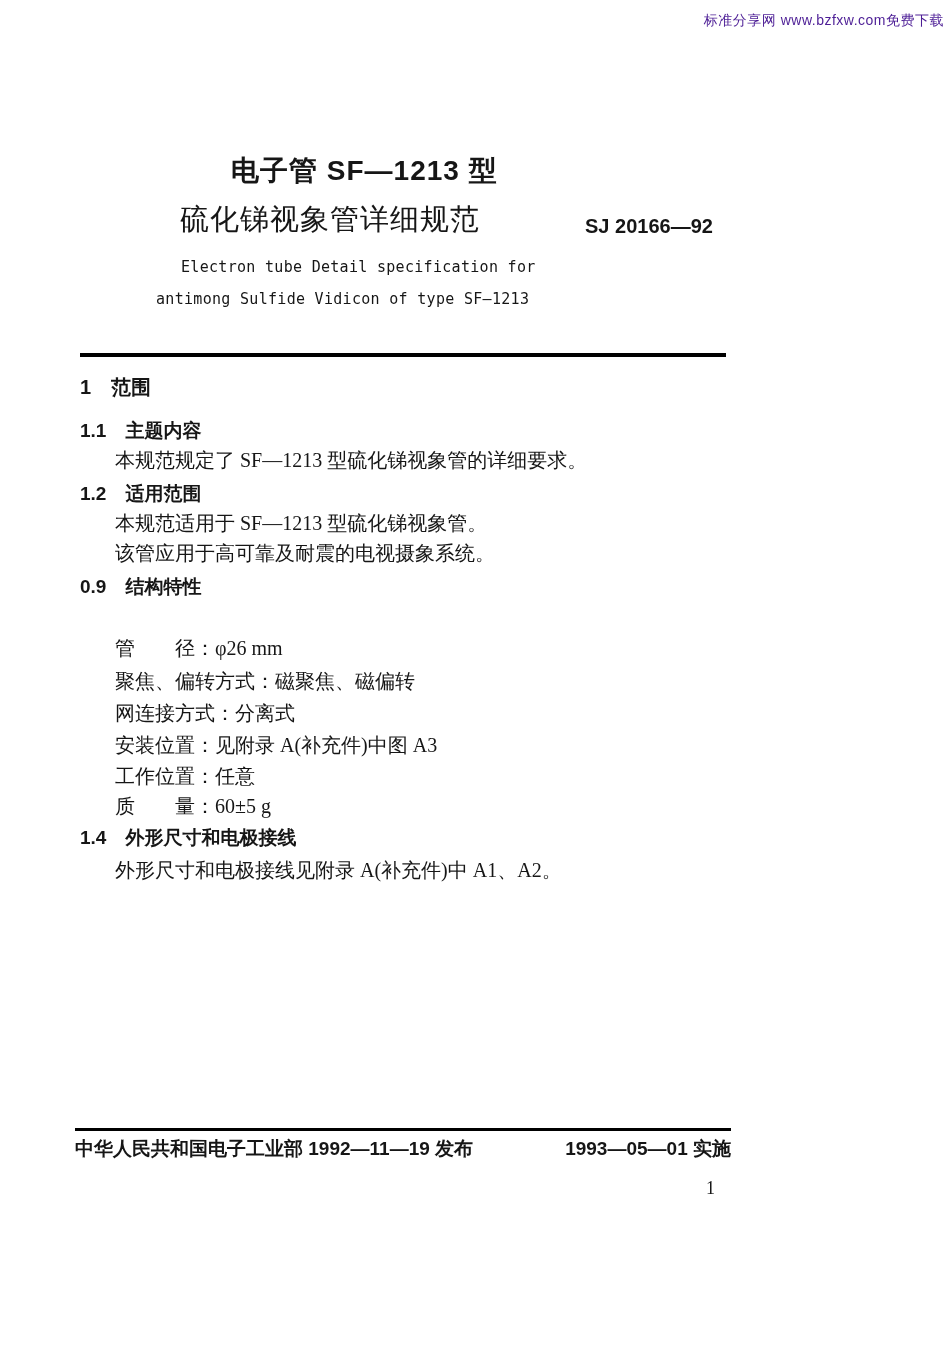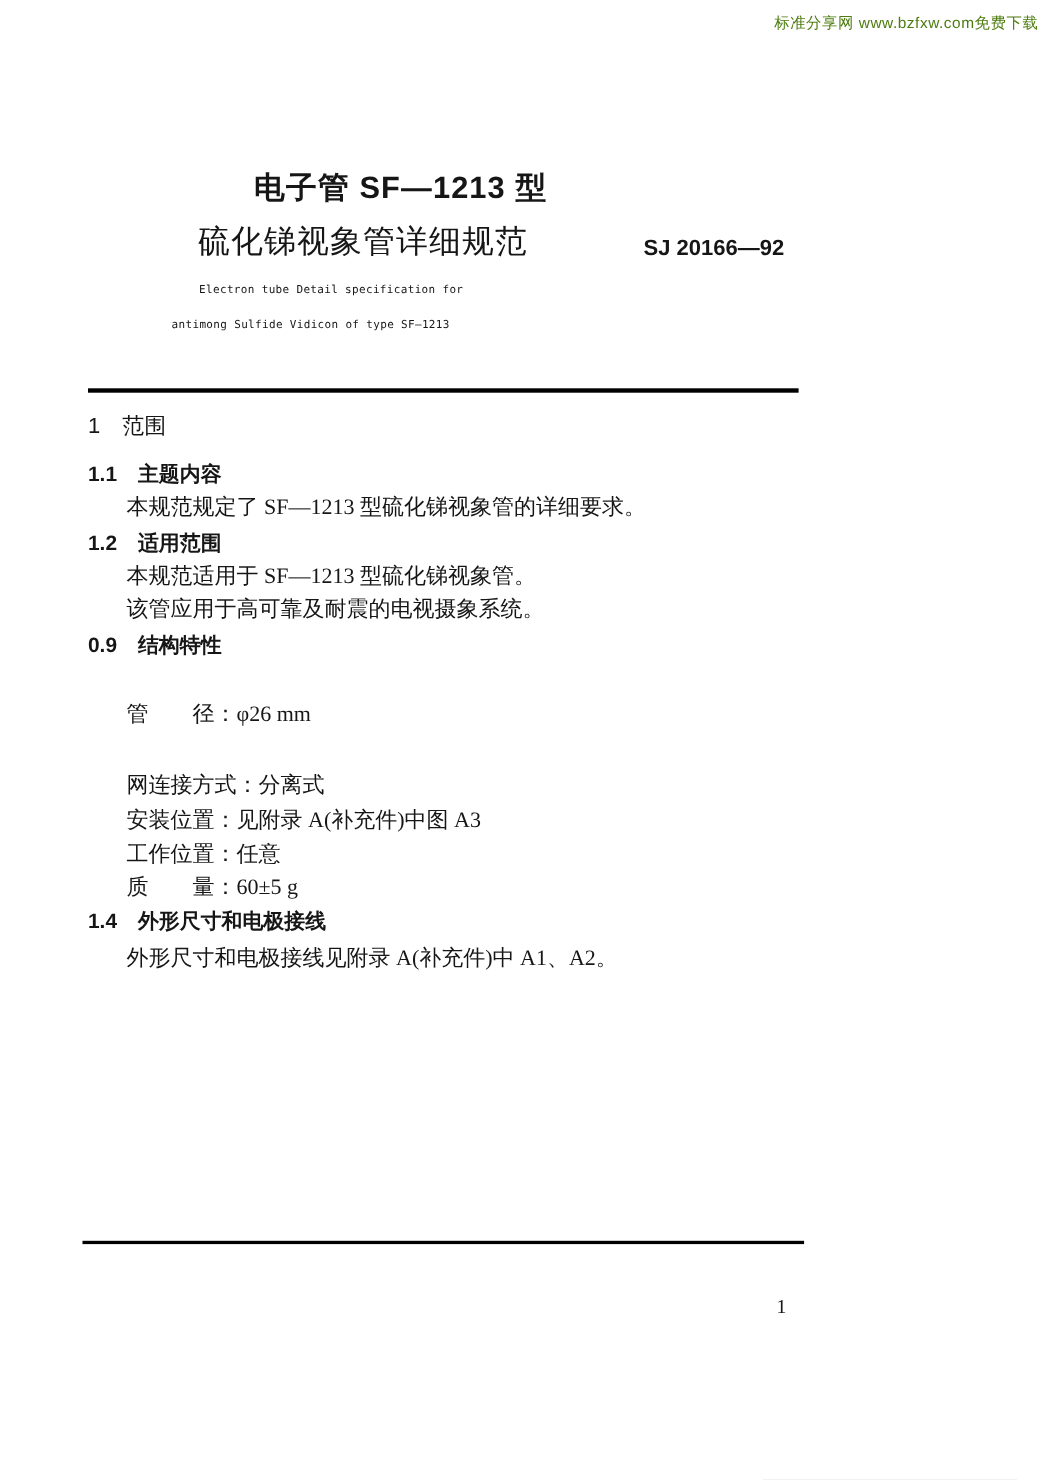--- a/index.html
+++ b/index.html
@@ -9,21 +9,21 @@
     margin:0 auto;
     background:#ffffff;
     overflow:hidden;
     font-family:"Liberation Serif","DejaVu Serif",serif;
     color:#161616;
   }
   .abs{position:absolute;white-space:pre;}
   .watermark{
     top:12px;right:6px;
     font-family:"Liberation Sans","DejaVu Sans",sans-serif;
-    font-size:14px;color:#4d7c0f;letter-spacing:0.5px;
+    font-size:14px;color:#4c1d95;letter-spacing:0.5px;
   }
   .std-class{
     top:79px;left:129px;
     font-family:"Liberation Sans","DejaVu Sans",sans-serif;
     font-weight:700;font-size:22px;letter-spacing:7px;
   }
   .title-cn-1{
     top:152px;left:231px;
     font-family:"Liberation Sans","DejaVu Sans",sans-serif;
     font-weight:700;font-size:28px;letter-spacing:1px;
@@ -33,29 +33,29 @@
     font-family:"Liberation Sans","DejaVu Sans",sans-serif;
     font-weight:400;font-size:29px;letter-spacing:1px;
   }
   .std-no{
     top:215px;left:585px;
     font-family:"Liberation Sans","DejaVu Sans",sans-serif;
     font-weight:700;font-size:20px;
   }
   .title-en{
     font-family:"DejaVu Sans Mono","Liberation Mono",monospace;
-    font-size:10px;letter-spacing:0.3px;
+    font-size:15px;letter-spacing:0.3px;
   }
   .title-en.l1{top:258px;left:181px;}
   .title-en.l2{top:290px;left:156px;}
   .rule-top{top:353px;left:80px;width:646px;height:4px;background:#000;}
   .rule-bottom{top:1128px;left:75px;width:656px;height:3px;background:#000;}
   .h1{
     font-family:"Liberation Sans","DejaVu Sans",sans-serif;
-    font-weight:400;font-size:20px;left:80px;
+    font-weight:700;font-size:20px;left:80px;
   }
   .h2{
     font-family:"Liberation Sans","DejaVu Sans",sans-serif;
     font-weight:700;font-size:19px;left:80px;
   }
   .p{font-size:20px;left:115px;}
   .footer-row{
     top:1136px;left:75px;width:656px;
     display:flex;justify-content:space-between;
     font-family:"Liberation Sans","DejaVu Sans",sans-serif;
@@ -82,25 +82,30 @@
   <div class="abs rule-top"></div>
 
   <div class="abs h1" style="top:374px">1　范围</div>
   <div class="abs h2" style="top:418px">1.1　主题内容</div>
   <div class="abs p" style="top:447px">本规范规定了 SF—1213 型硫化锑视象管的详细要求。</div>
   <div class="abs h2" style="top:481px">1.2　适用范围</div>
   <div class="abs p" style="top:510px">本规范适用于 SF—1213 型硫化锑视象管。</div>
   <div class="abs p" style="top:540px">该管应用于高可靠及耐震的电视摄象系统。</div>
   <div class="abs h2" style="top:574px">0.9　结构特性</div>
   <div class="abs p" style="top:635px">管　　径：φ26 mm</div>
+  <div class="abs p" style="top:668px">聚焦、偏转方式：磁聚焦、磁偏转</div>
   <div class="abs p" style="top:700px">网连接方式：分离式</div>
   <div class="abs p" style="top:732px">安装位置：见附录 A(补充件)中图 A3</div>
   <div class="abs p" style="top:763px">工作位置：任意</div>
   <div class="abs p" style="top:793px">质　　量：60±5 g</div>
   <div class="abs h2" style="top:825px">1.4　外形尺寸和电极接线</div>
   <div class="abs p" style="top:857px">外形尺寸和电极接线见附录 A(补充件)中 A1、A2。</div>
 
   <div class="abs rule-bottom"></div>
 
+  <div class="footer-row">
+    <span>中华人民共和国电子工业部 1992—11—19 发布</span>
+    <span>1993—05—01 实施</span>
+  </div>
 
   <div class="abs page-num">1</div>
 
 </div>
 
 </body></html>

